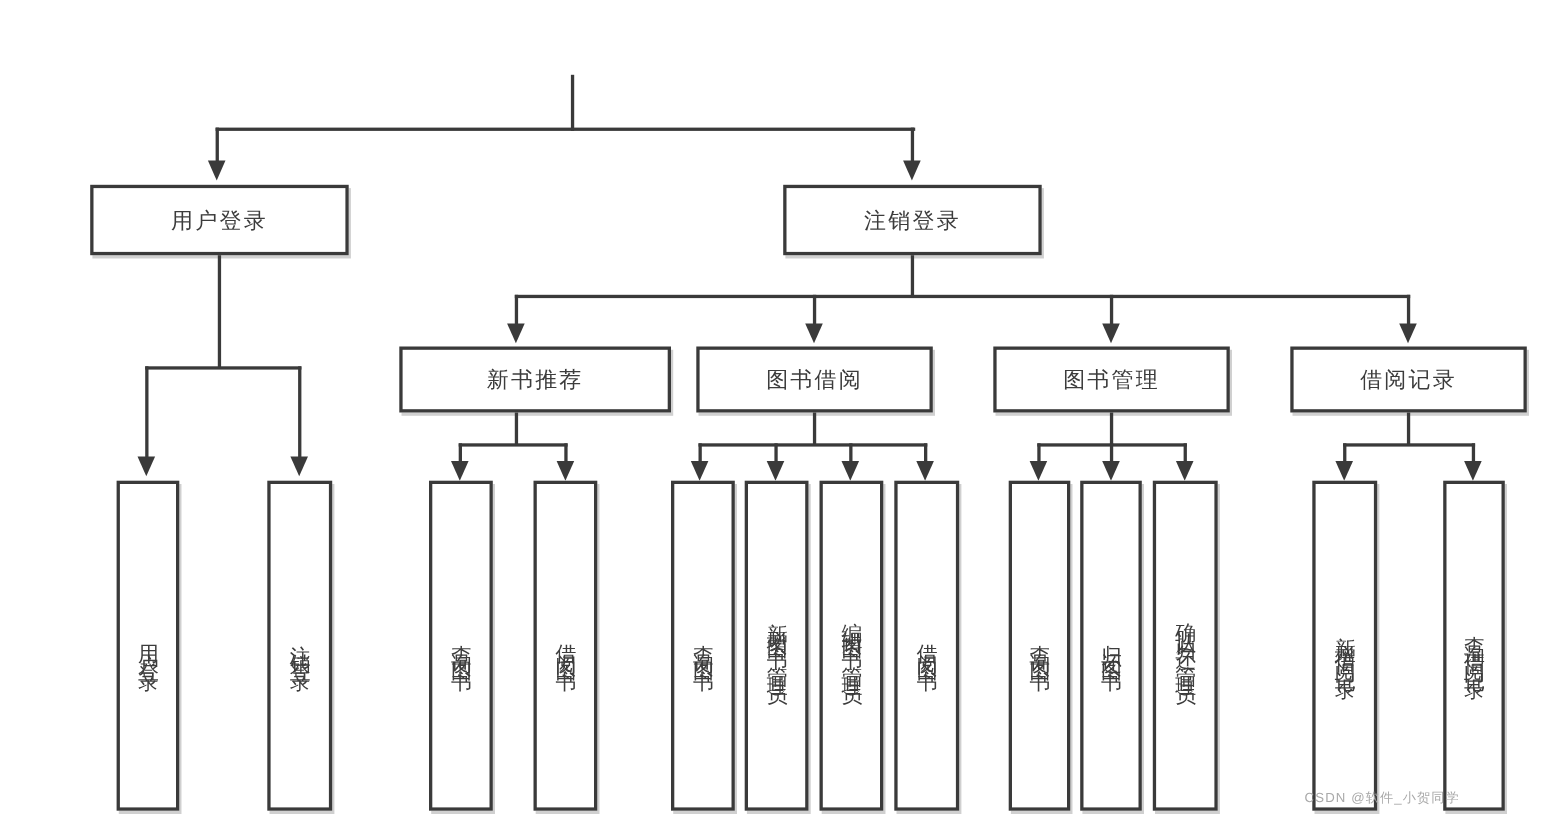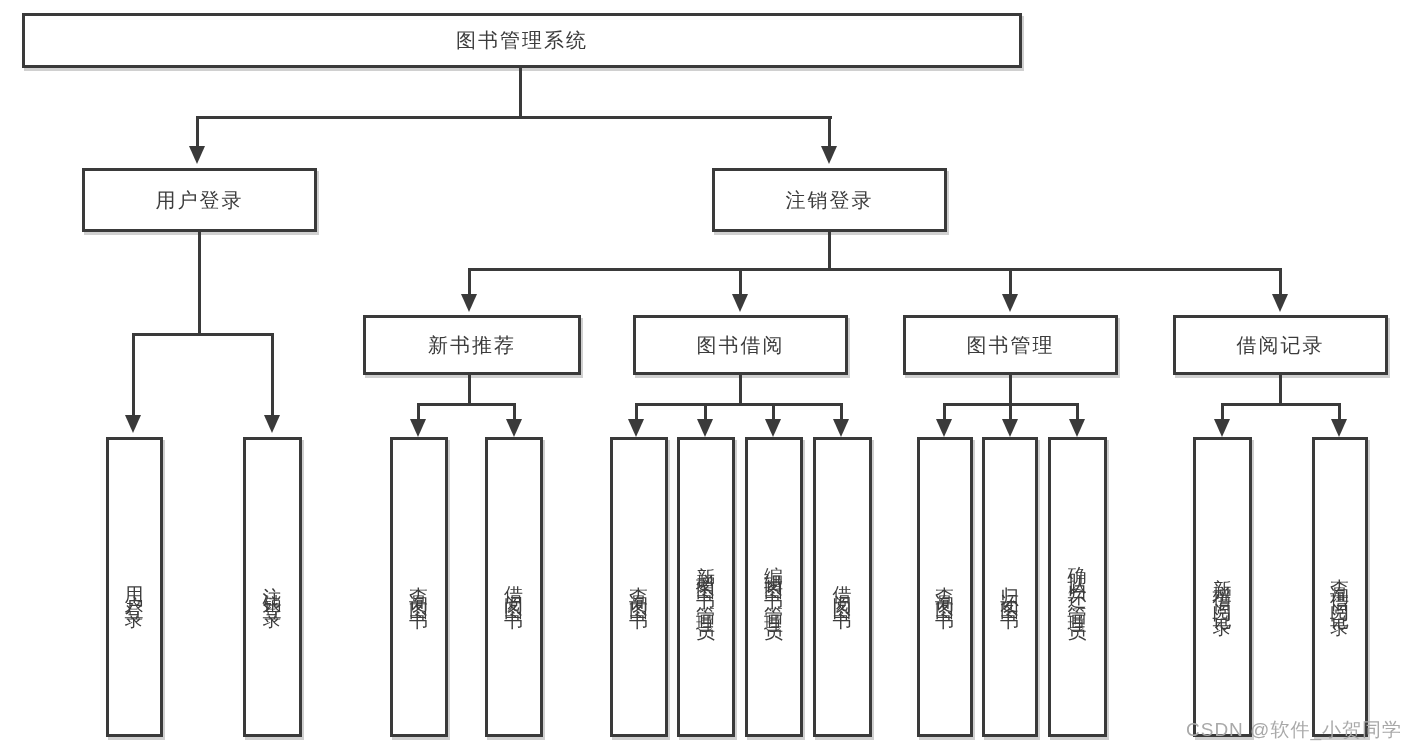--- a/index.html
+++ b/index.html
@@ -33,35 +33,32 @@
   .ah{
     position:absolute;width:0;height:0;
     border-left:8px solid transparent;
     border-right:8px solid transparent;
     border-top:18px solid #3a3a3a;
   }
 
   .watermark{
     position:absolute;
     left:1186px;top:717px;
-    font-size:19px;
+    font-size:12px;
     color:#a9a9a9;
     letter-spacing:1px;
     white-space:nowrap;
     z-index:5;
   }
 </style>
 </head>
 <body>
 
 <div id="canvas">
 
-  <div class="node" style="left:22px;top:13px;width:1000px;height:55px;">
-    <span>图书管理系统</span>
-  </div>
 
   <div class="line" style="left:519px;top:68px;width:3px;height:51px;"></div>
   <div class="line" style="left:196px;top:116px;width:636px;height:3px;"></div>
   <div class="line" style="left:196px;top:116px;width:3px;height:32px;"></div>
   <div class="ah" style="left:189px;top:146px;"></div>
   <div class="line" style="left:828px;top:116px;width:3px;height:32px;"></div>
   <div class="ah" style="left:821px;top:146px;"></div>
 
   <div class="node" style="left:82px;top:168px;width:235px;height:64px;">
     <span>用户登录</span>
@@ -81,21 +78,21 @@
   <div class="line" style="left:468px;top:268px;width:814px;height:3px;"></div>
   <div class="line" style="left:468px;top:268px;width:3px;height:28px;"></div>
   <div class="ah" style="left:461px;top:294px;"></div>
   <div class="line" style="left:739px;top:268px;width:3px;height:28px;"></div>
   <div class="ah" style="left:732px;top:294px;"></div>
   <div class="line" style="left:1009px;top:268px;width:3px;height:28px;"></div>
   <div class="ah" style="left:1002px;top:294px;"></div>
   <div class="line" style="left:1279px;top:268px;width:3px;height:28px;"></div>
   <div class="ah" style="left:1272px;top:294px;"></div>
 
-  <div class="node" style="left:363px;top:315px;width:218px;height:60px;">
+  <div class="node" style="left:363px;top:315px;width:247px;height:60px;">
     <span>新书推荐</span>
   </div>
   <div class="node" style="left:633px;top:315px;width:215px;height:60px;">
     <span>图书借阅</span>
   </div>
   <div class="node" style="left:903px;top:315px;width:215px;height:60px;">
     <span>图书管理</span>
   </div>
   <div class="node" style="left:1173px;top:315px;width:215px;height:60px;">
     <span>借阅记录</span>

